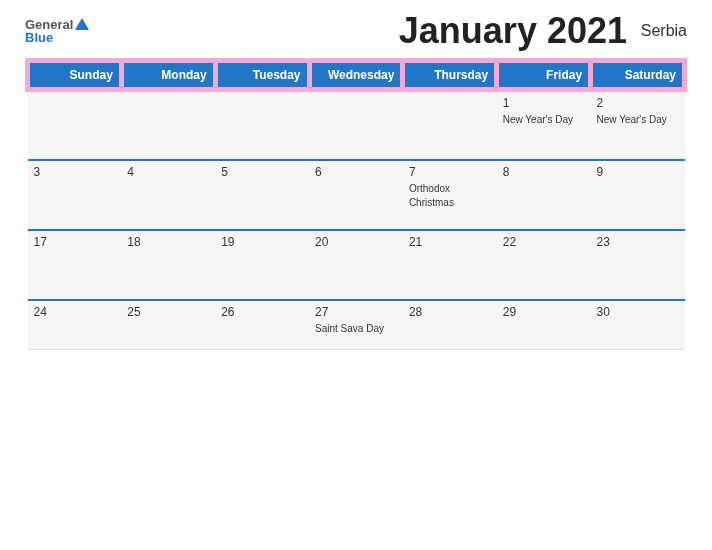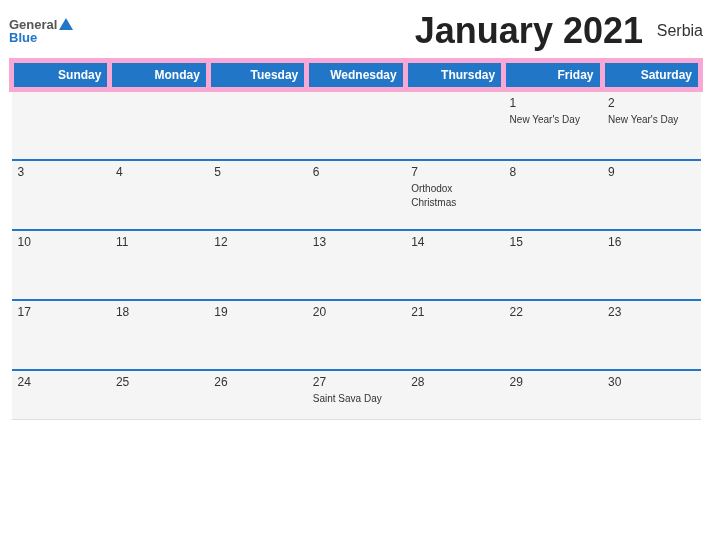--- a/index.html
+++ b/index.html
@@ -6,21 +6,21 @@
     body {
       width: 712px;
       height: 550px;
       background: #fff;
       font-family: Arial, sans-serif;
       overflow: hidden;
     }
     .page {
       width: 712px;
       height: 550px;
-      padding: 10px 9px;
+      padding: 10px 25px;
     }
     
     .header {
       display: flex;
       align-items: center;
       justify-content: space-between;
       margin-bottom: 6px;
     }
     .logo {
       display: flex;
@@ -158,43 +158,20 @@
           <td><span class="day-num">7</span><span class="event">Orthodox Christmas</span></td>
           <td>
             <span class="day-num">8</span>
           </td>
           <td>
             <span class="day-num">9</span>
           </td>
         </tr>
         <tr>
           <td>
-            <span class="day-num">10</span>
-          </td>
-          <td>
-            <span class="day-num">11</span>
-          </td>
-          <td>
-            <span class="day-num">12</span>
-          </td>
-          <td>
-            <span class="day-num">13</span>
-          </td>
-          <td>
-            <span class="day-num">14</span>
-          </td>
-          <td>
-            <span class="day-num">15</span>
-          </td>
-          <td>
-            <span class="day-num">16</span>
-          </td>
-        </tr>
-        <tr>
-          <td>
             <span class="day-num">17</span>
           </td>
           <td>
             <span class="day-num">18</span>
           </td>
           <td>
             <span class="day-num">19</span>
           </td>
           <td>
             <span class="day-num">20</span>

